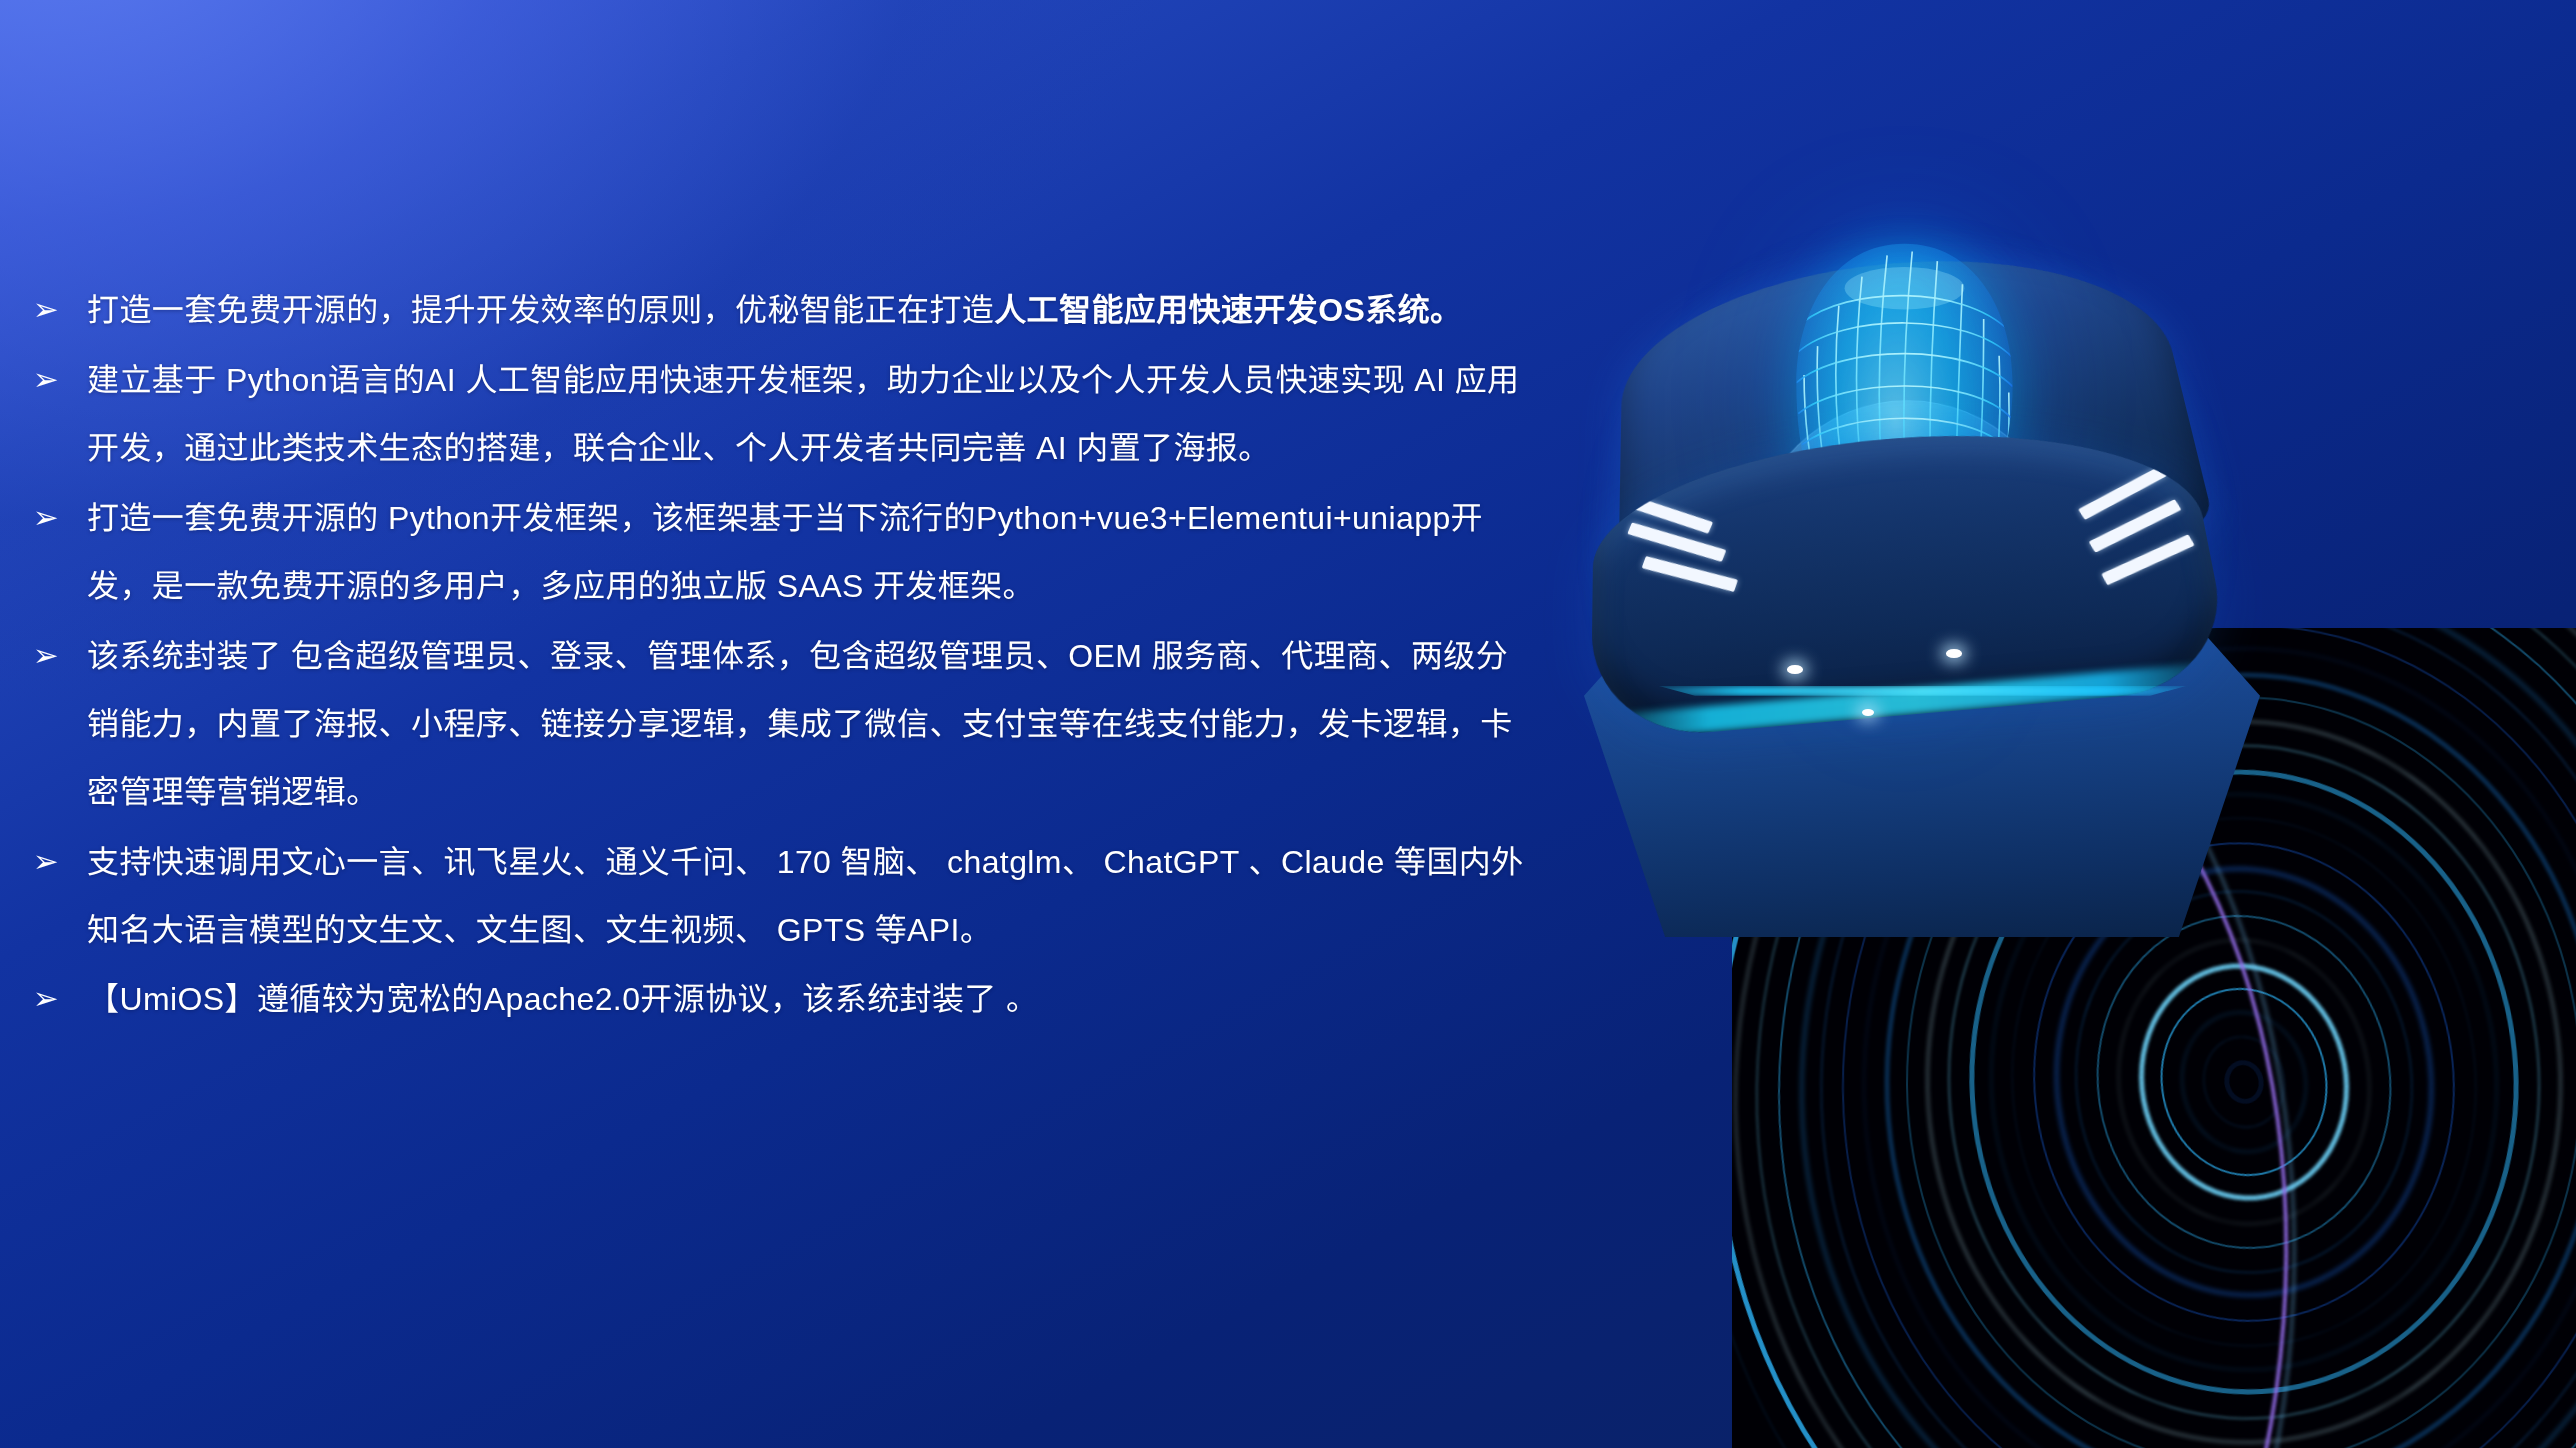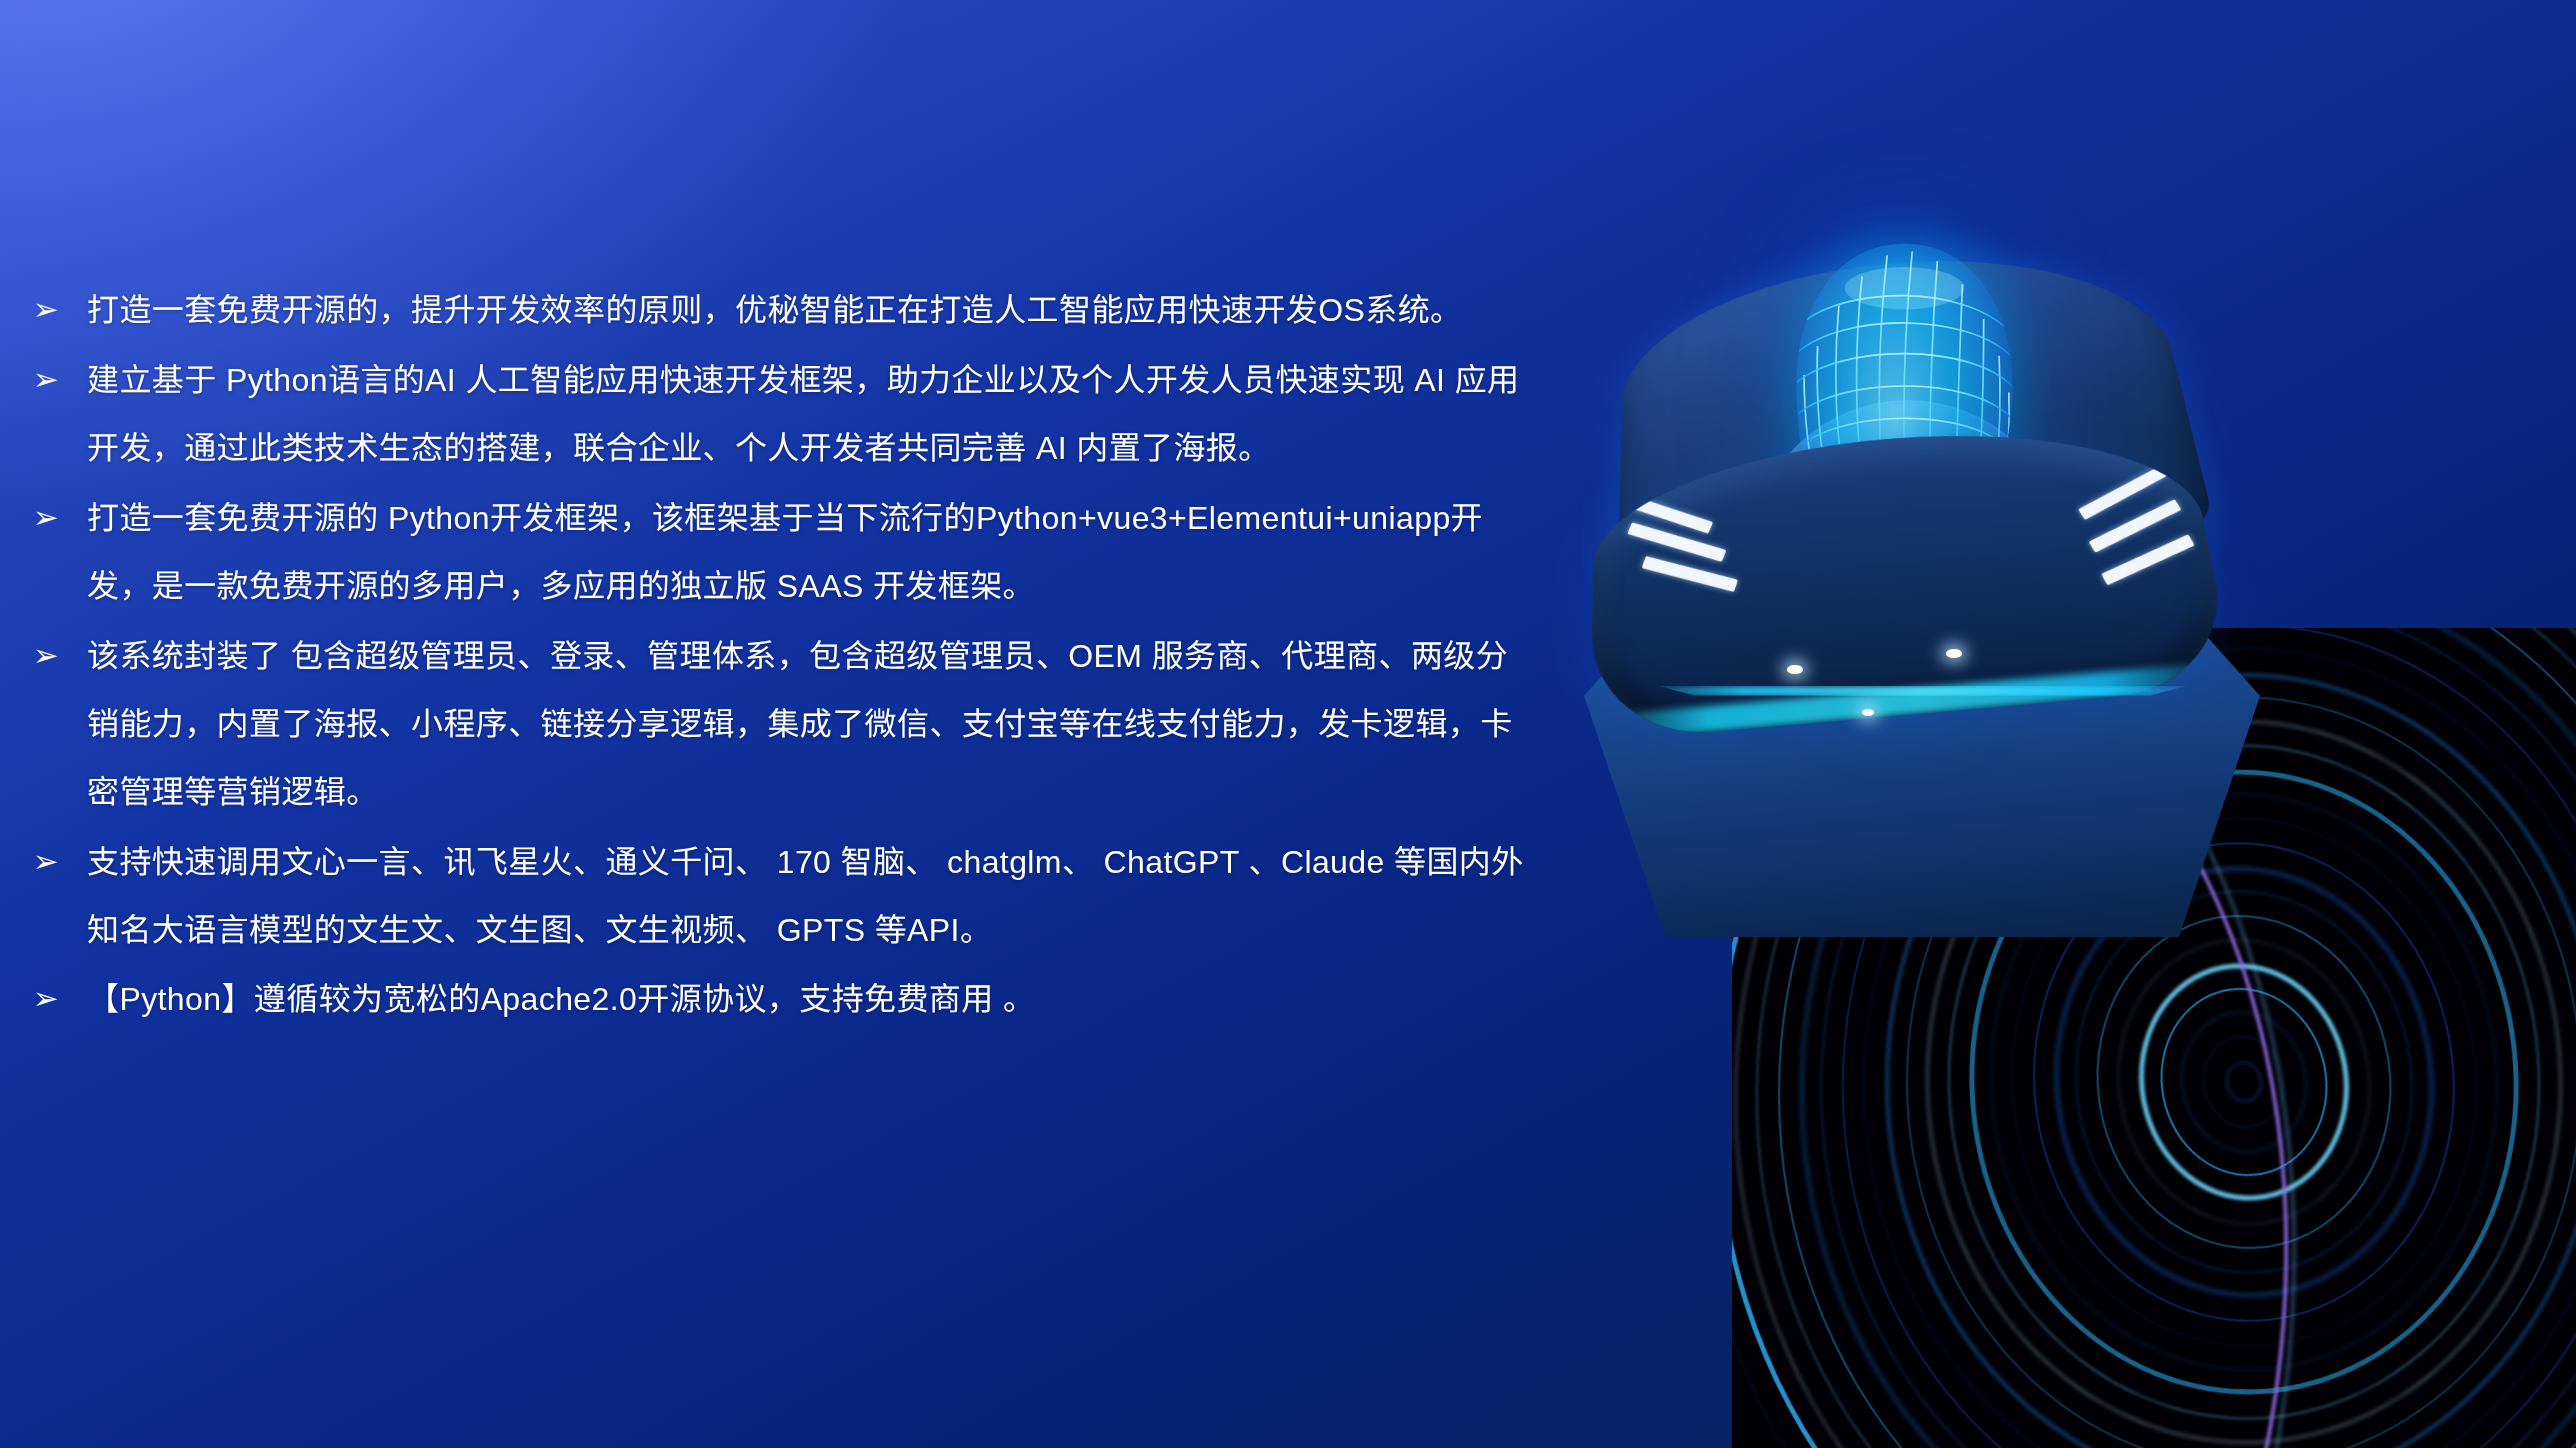--- a/index.html
+++ b/index.html
@@ -197,21 +197,21 @@
     user-select:none;
   }
   .btext{
     flex:1 1 auto;
     color:#ffffff;
     font-size:32px;
     line-height:68px;
     letter-spacing:0.4px;
     text-shadow:0 1px 3.9px rgba(0,15,60,.4);
   }
-  .btext b{ font-weight:normal;margin-top:48px; }
+  .btext b{ font-weight:bold;margin-top:48px; }
 </style>
 </head>
 <body>
 
 <div id="slide">
 
   <div class="black-panel">
     <div class="vortex" id="vortex">
         <div class="ring" style="width: 39px; height: 44px; border-width: 5.8px; border-color: rgb(11, 43, 102); opacity: 0.3; filter: blur(0.6px); transform: translate(-50%, -50%) rotate(-14deg);"></div>
         <div class="ring" style="width: 81px; height: 92px; border-width: 1.9px; border-color: rgb(18, 70, 127); opacity: 0.44; filter: blur(1.4px); transform: translate(-50%, -50%) rotate(-13.1deg);"></div>
@@ -349,18 +349,18 @@
       <div class="bullet">
         <span class="marker">➢</span>
         <div class="btext"><span>该系统封装了 包含超级管理员、登录、管理体系，包含超级管理员、OEM 服务商、</span><span>代理商、两级分销能力，内置了海报、小程序、链接分享逻辑，集成了微信、支付</span><span>宝等在线支付能力，发卡逻辑，卡密管理等营销逻辑。</span></div>
       </div>
       <div class="bullet">
         <span class="marker">➢</span>
         <div class="btext"><span>支持快速调用文心一言、讯飞星火、通义千问、 170 智脑、 chatglm、 ChatGPT 、</span><span>Claude 等国内外知名大语言模型的文生文、文生图、文生视频、 GPTS 等API。</span></div>
       </div>
       <div class="bullet">
         <span class="marker">➢</span>
-        <div class="btext"><span>【Python】遵循较为宽松的Apache2.0开源协议，支持免费商用 。</span></div>
+        <div class="btext"><span>【UmiOS】遵循较为宽松的Apache2.0开源协议，该系统封装了 。</span></div>
       </div>
     </div>
 
 </div>
 
 
 </body></html>

